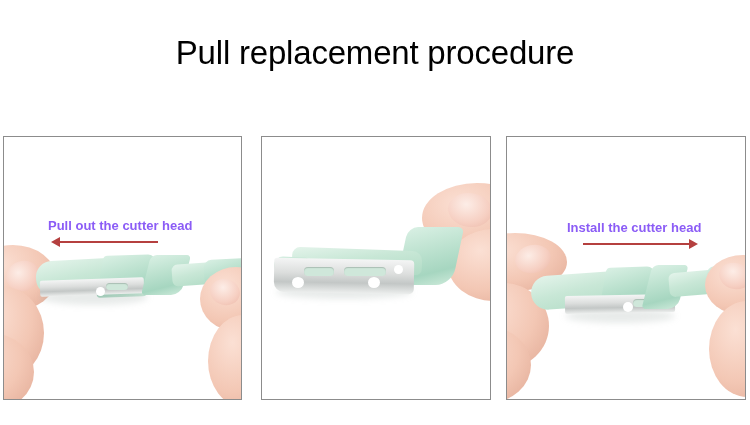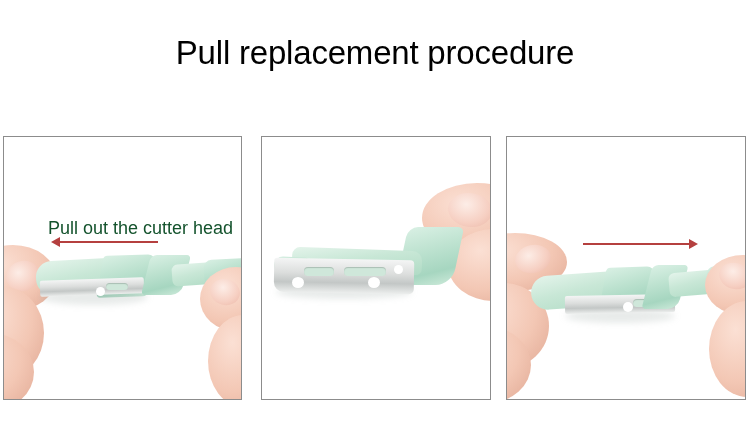--- a/index.html
+++ b/index.html
@@ -38,23 +38,23 @@
   }
   .panel.p1{left:3px;}
   .panel.p2{left:261px;width:230px;}
   .panel.p3{left:506px;width:240px;}
 
   .panel-inner{position:absolute;inset:0;overflow:hidden;}
 
   
   .caption{
     position:absolute;
-    font-size:18px;
-    font-weight:400;
-    color:#14532d;
+    font-size:13px;
+    font-weight:700;
+    color:#8b5cf6;
     white-space:nowrap;
     line-height:1;
   }
   .arrow{
     position:absolute;
     height:10px;
   }
   .arrow .shaft{
     position:absolute;
     top:4px;left:0;
@@ -230,20 +230,21 @@
       <div class="handle lite" style="left:162px;top:134px;width:56px;height:24px;
                   border-radius:6px 10px 10px 6px;
                   transform:rotate(-5deg);"></div>
       <div class="handle" style="left:200px;top:128px;width:48px;height:26px;
                   border-radius:8px;transform:rotate(-4deg);"></div>
 
       <div class="skin soft" style="left:198px;top:118px;width:76px;height:60px;"></div>
       <div class="nail" style="left:212px;top:126px;width:32px;height:26px;transform:rotate(16deg);"></div>
       <div class="skin soft" style="left:202px;top:164px;width:76px;height:96px;"></div>
 
+      <div class="caption" style="left:60px;top:84px;">Install the cutter head</div>
       <div class="arrow right" style="left:76px;top:102px;width:115px;">
         <span class="head"></span>
         <span class="shaft" style="width:109px;"></span>
       </div>
 
     </div>
   </div>
 
 </div>
 

